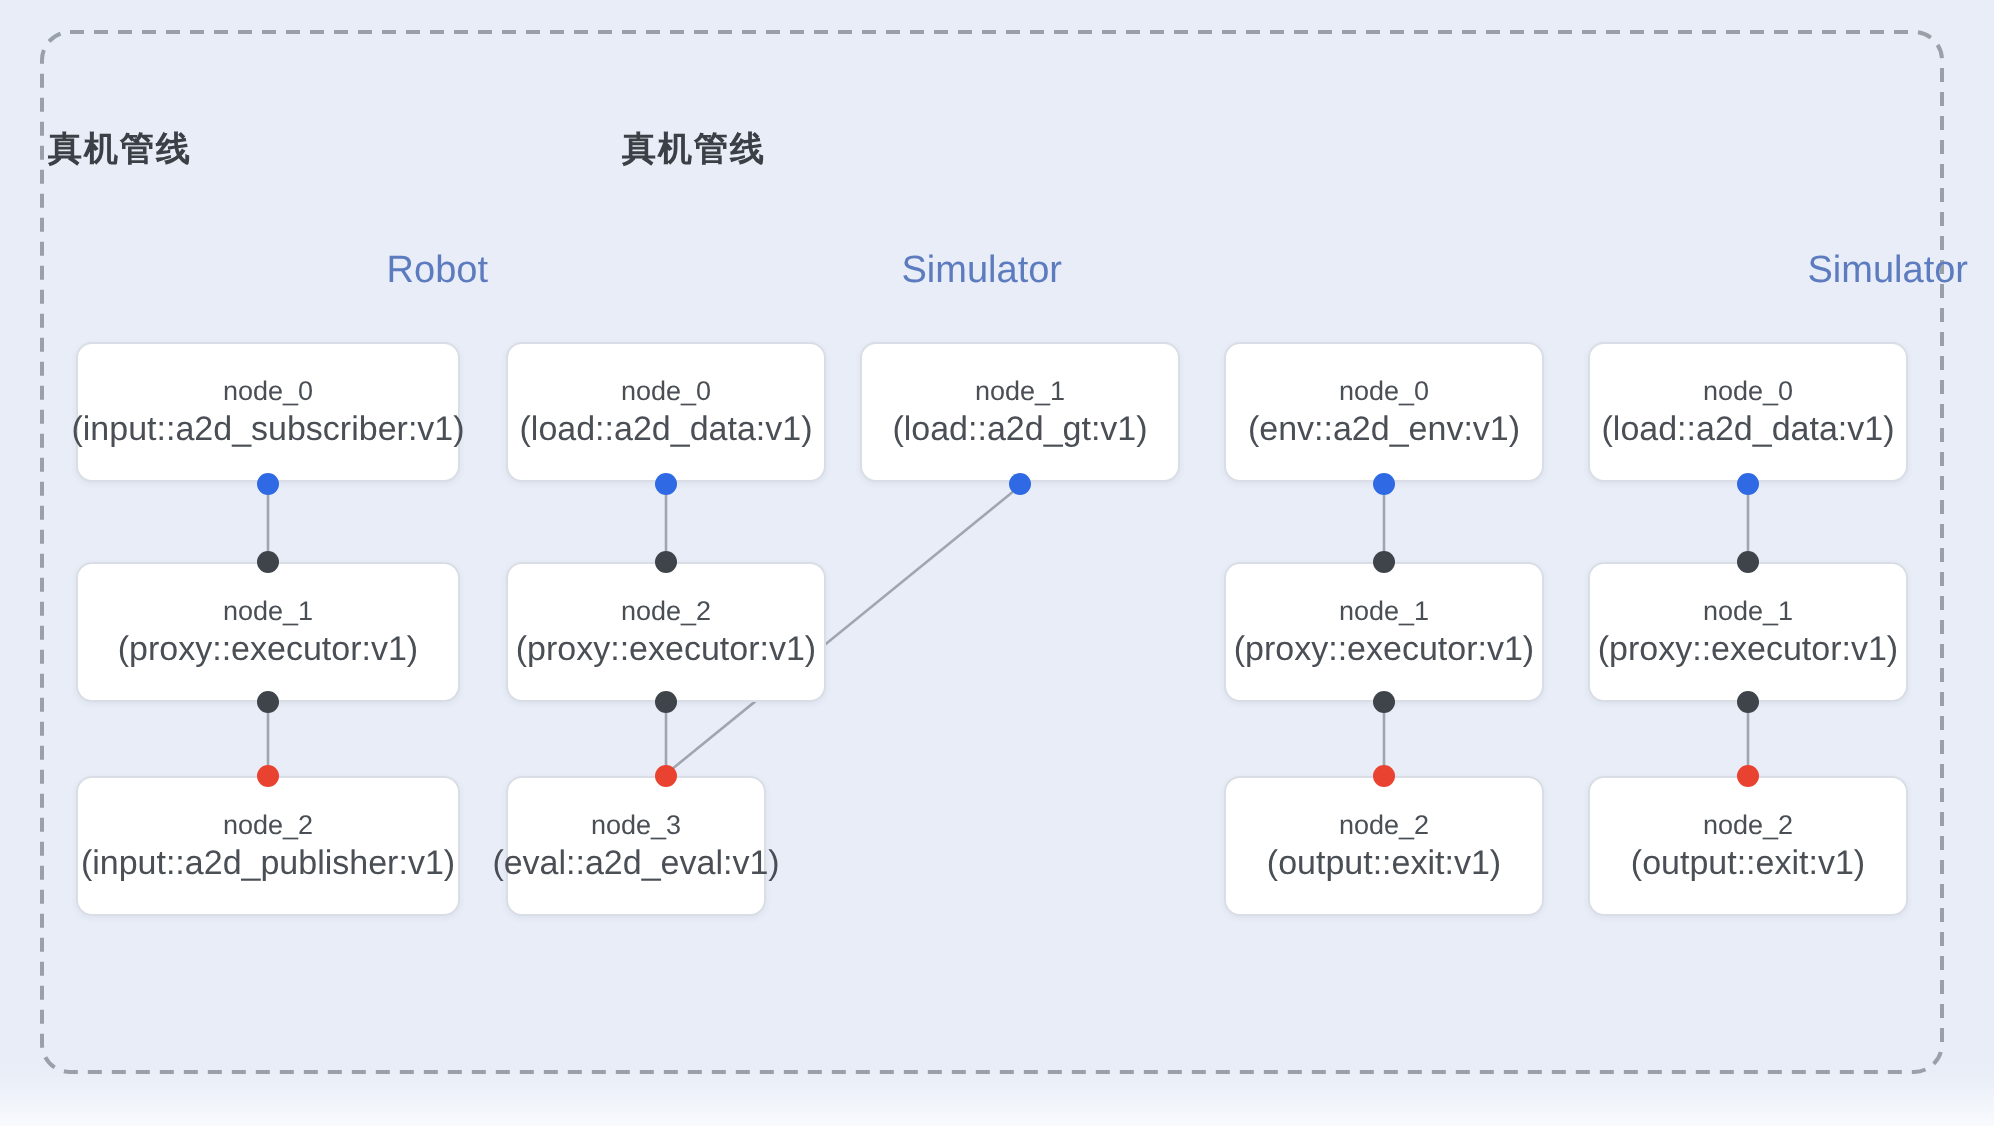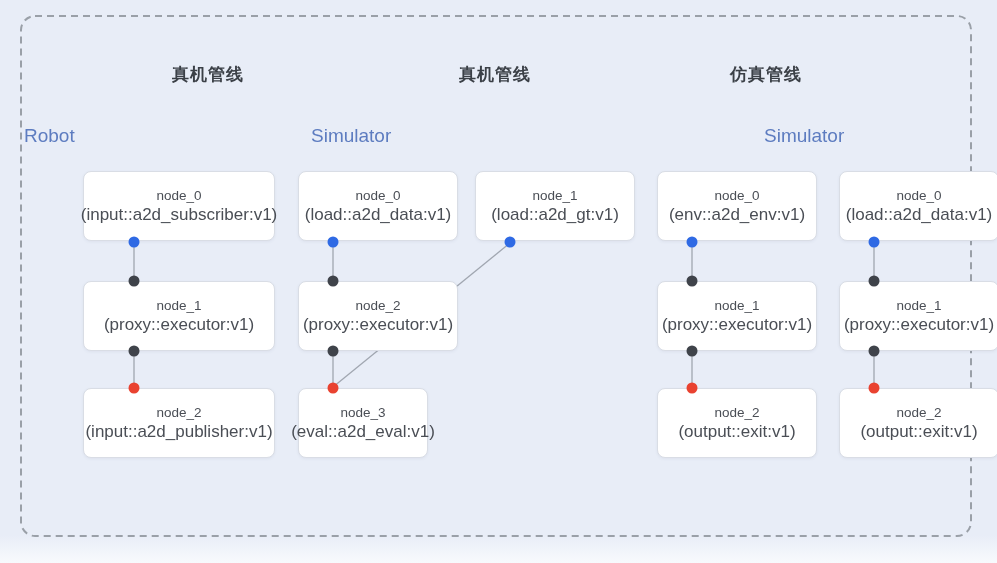--- a/index.html
+++ b/index.html
@@ -13,32 +13,32 @@
     width:997px;height:563px;position:relative;overflow:hidden;
     font-family:"Liberation Sans","DejaVu Sans",sans-serif;
     background:linear-gradient(180deg,var(--background) 0%,var(--background) 95%,#f8fafd 100%);
   }
   .stage{position:absolute;inset:0;}
   svg.wires{position:absolute;left:0;top:0;z-index:1;}
   .frame-rect{fill:none;stroke:var(--frame-border);stroke-width:2;stroke-dasharray:7 5;}
   .edge{fill:none;stroke:var(--edge);stroke-width:1.3;}
 
   .title-zh{
-    position:absolute;width:220px;text-align:right;z-index:2;
+    position:absolute;width:220px;text-align:left;z-index:2;
     font-size:17px;font-weight:bold;color:var(--title-zh);top:63px;letter-spacing:1px;
   }
   .title-en{
-    position:absolute;width:220px;text-align:left;z-index:2;
+    position:absolute;width:220px;text-align:right;z-index:2;
     font-size:19px;color:var(--title-en);top:125px;
   }
   .node{
     position:absolute;height:70px;z-index:2;box-sizing:border-box;
     background:var(--box-bg);border:1px solid var(--box-border);border-radius:8px;
     box-shadow:0 1px 3px rgba(70,80,110,0.07);
-    display:flex;flex-direction:column;align-items:center;justify-content:center;gap:3px;margin-left:45px;
+    display:flex;flex-direction:column;align-items:center;justify-content:center;gap:3px;
   }
   .node .nname{font-size:13.5px;color:var(--node-text);line-height:1;}
   .node .ntype{font-size:17px;color:var(--node-text);line-height:1;}
   .dot{
     position:absolute;width:11px;height:11px;border-radius:50%;
     transform:translate(-50%,-50%);z-index:3;
   }
   .dot.in{background:var(--port-input);}
   .dot.mid{background:var(--port-internal);}
   .dot.out{background:var(--port-output);}
@@ -62,21 +62,20 @@
     <line class="edge" x1="692" y1="351" x2="692" y2="388"></line>
 
     <line class="edge" x1="874" y1="242" x2="874" y2="281"></line>
     <line class="edge" x1="874" y1="351" x2="874" y2="388"></line>
   </svg>
 
   <div class="title-zh" style="left:24px">真机管线</div>
   <div class="title-en" style="left:24px">Robot</div>
   <div class="title-zh" style="left:311px">真机管线</div>
   <div class="title-en" style="left:311px">Simulator</div>
-  <div class="title-zh" style="left:582px">仿真管线</div>
   <div class="title-en" style="left:764px">Simulator</div>
 
   <div class="node" style="left:38px;top:171px;width:192px">
     <div class="nname">node_0</div>
     <div class="ntype">(input::a2d_subscriber:v1)</div>
   </div>
   <div class="node" style="left:38px;top:281px;width:192px">
     <div class="nname">node_1</div>
     <div class="ntype">(proxy::executor:v1)</div>
   </div>

